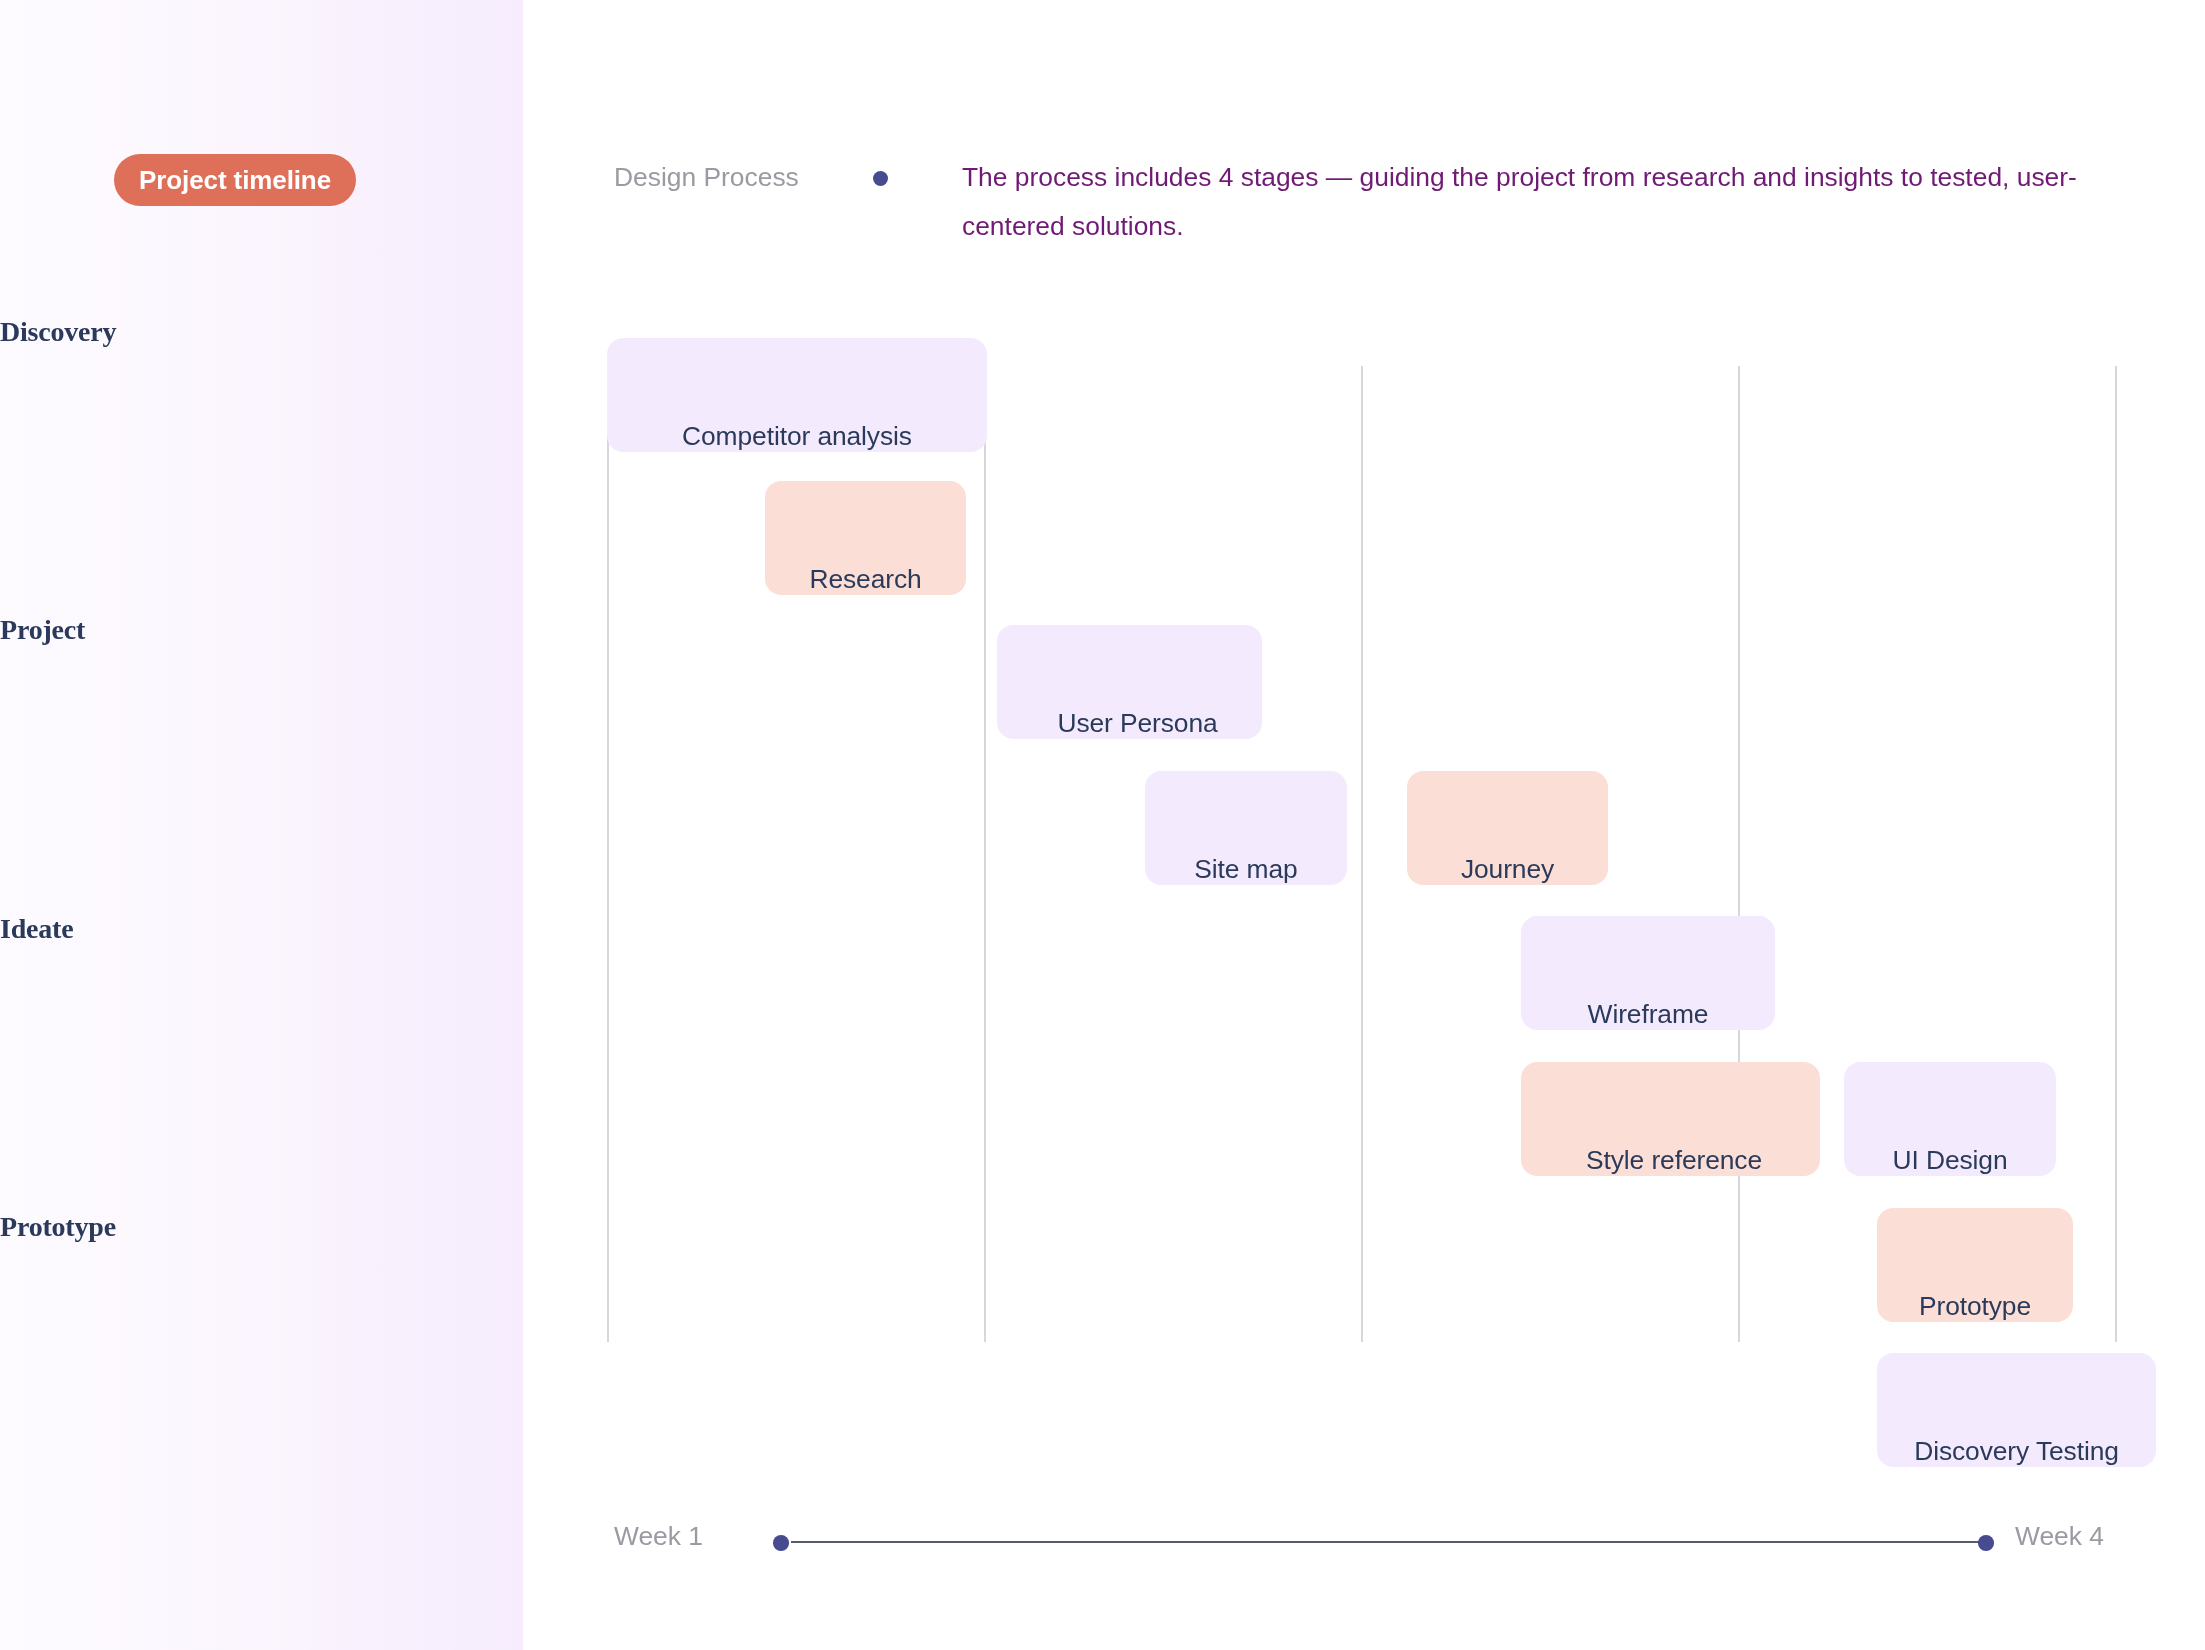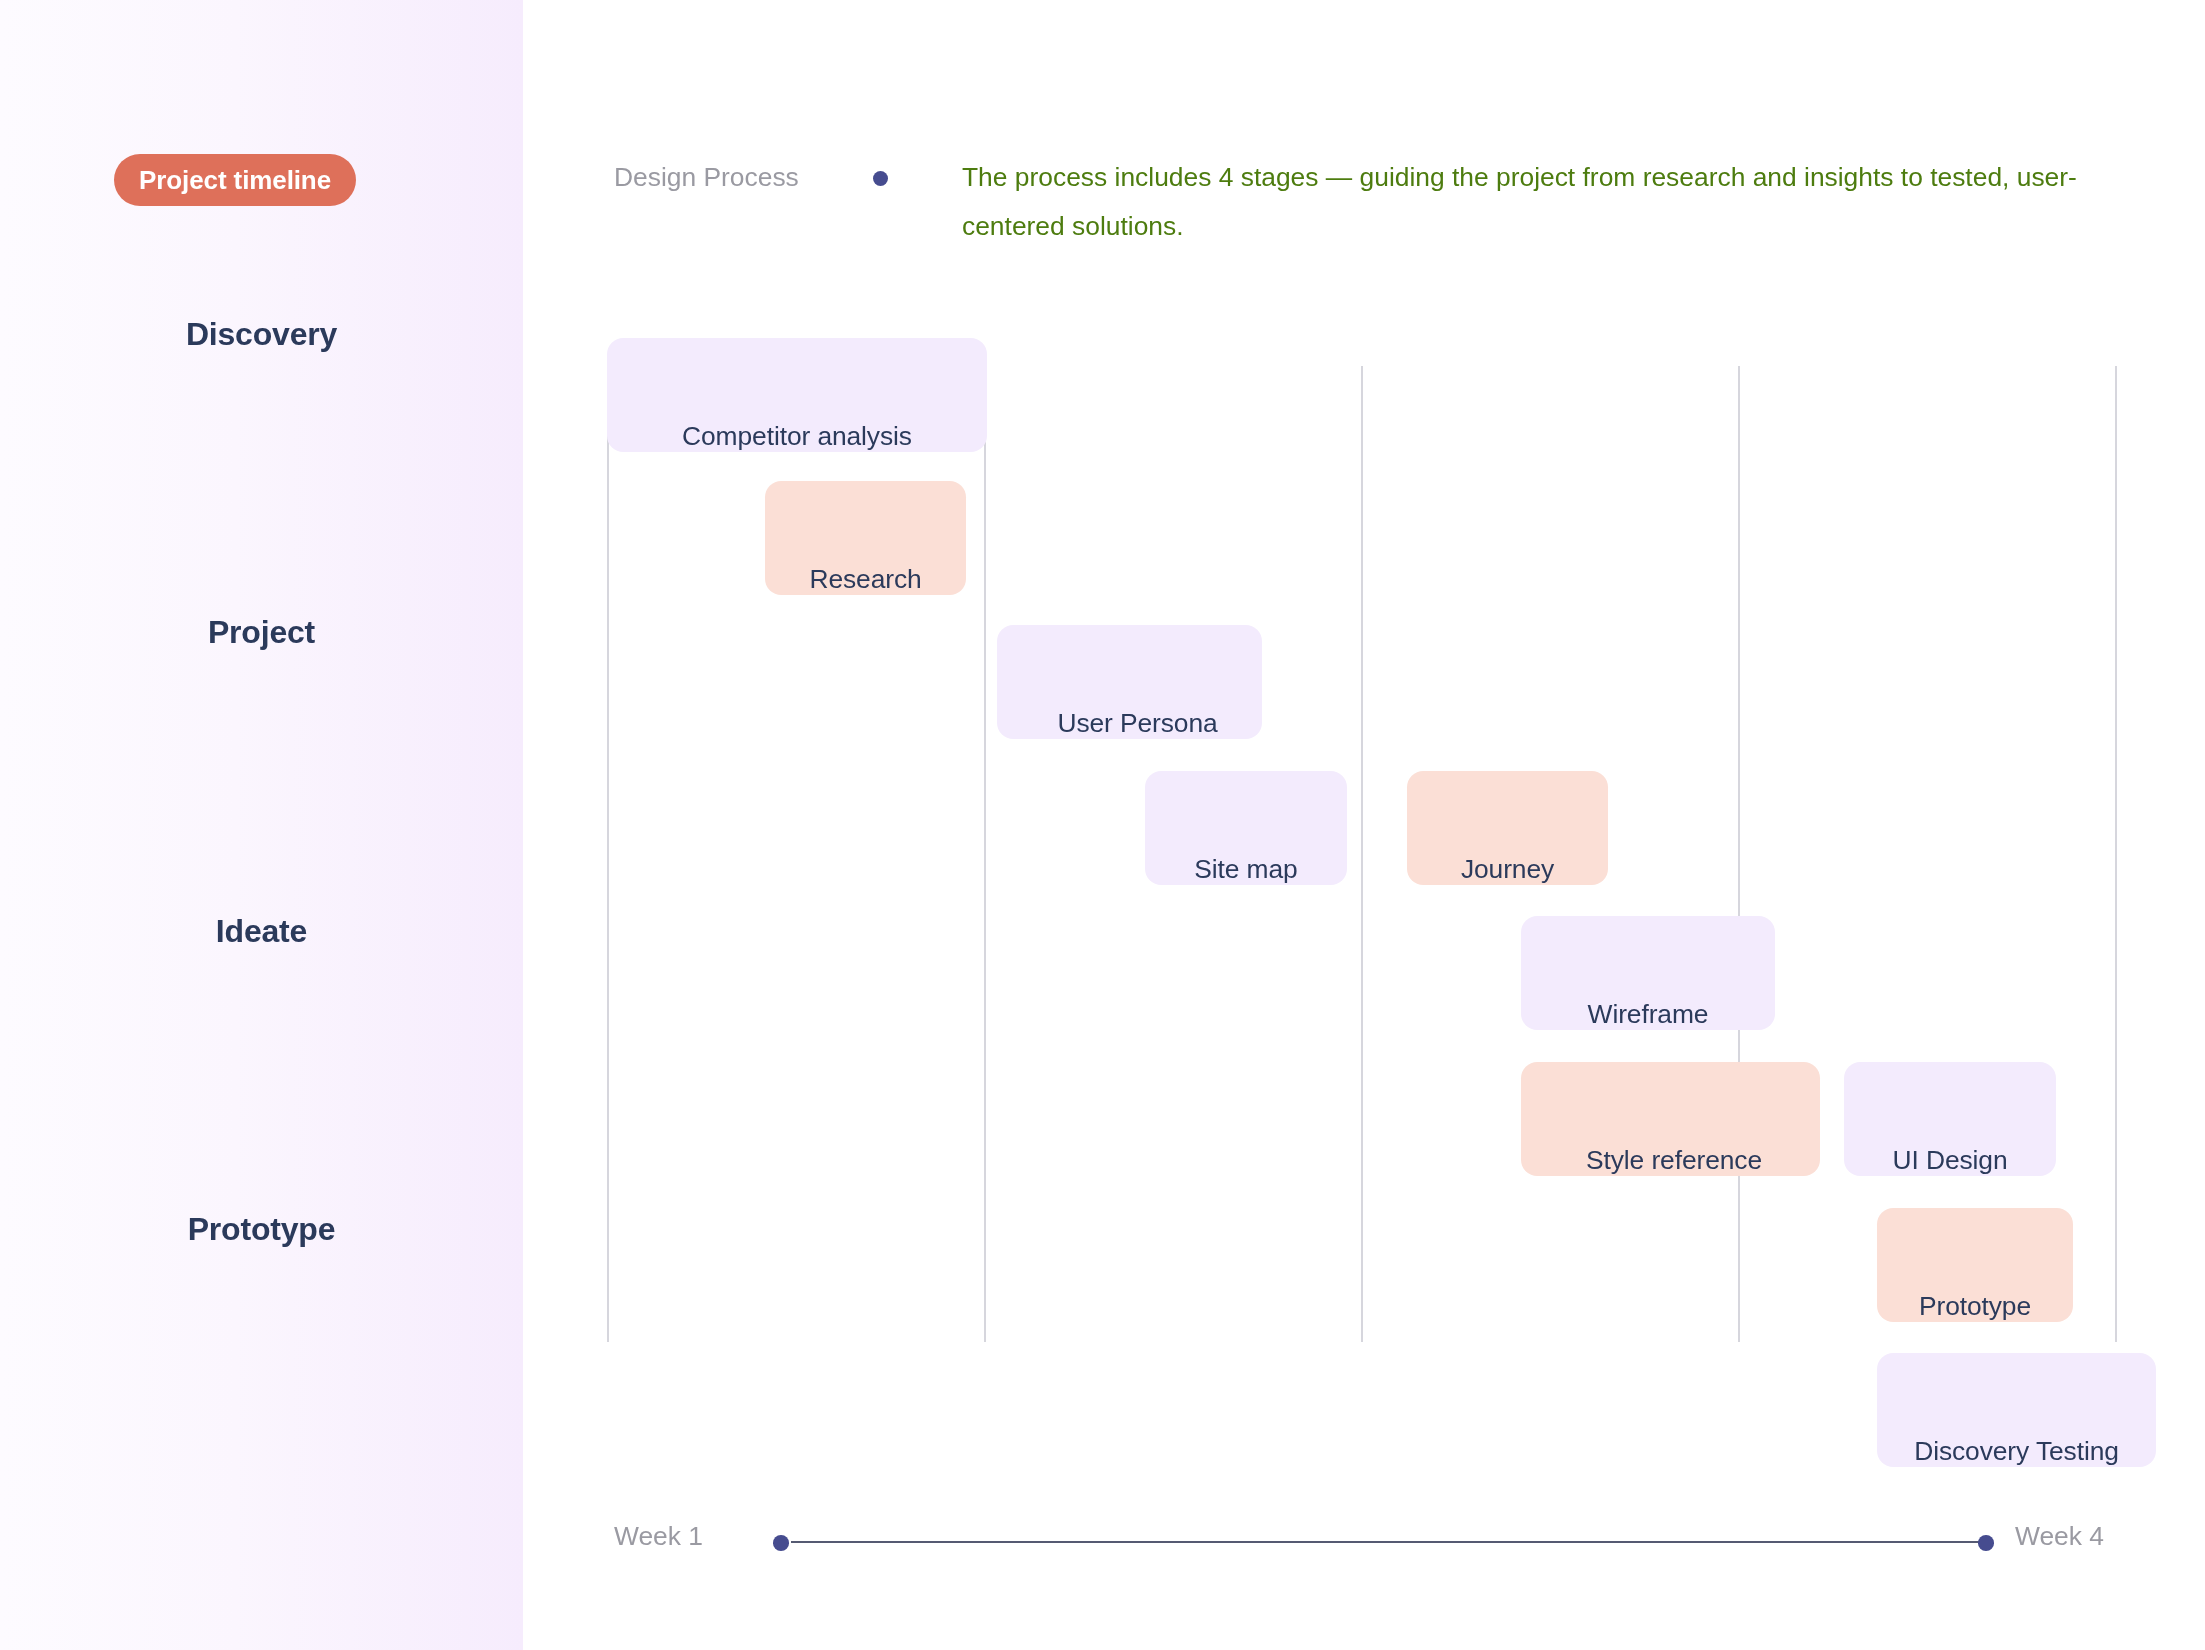--- a/index.html
+++ b/index.html
@@ -39,27 +39,28 @@
     background: #de705a;
     color: #ffffff;
     font-size: 26px;
     font-weight: 700;
     letter-spacing: -0.1px;
     white-space: nowrap;
   }
   .stage-label {
     position: absolute;
     color: #2b3a5b;
-    font-size: 32px;
+    font-size: 28px;
     font-weight: 700;
     letter-spacing: -0.2px;
     white-space: nowrap;
-    text-align: center;
+    text-align: left;
     width: 523px;
     left: 0;
+    font-family: Liberation Serif, serif;
   }
 
   
   #hdr-title {
     position: absolute;
     left: 614px;
     top: 162px;
     font-size: 26.4px;
     color: #9a9aa2;
     white-space: nowrap;
@@ -73,21 +74,21 @@
     border-radius: 50%;
     background: #464c8f;
   }
   #hdr-desc {
     position: absolute;
     left: 962px;
     top: 153px;
     width: 1182px;
     font-size: 26.4px;
     line-height: 49px;
-    color: #4d7c0f;
+    color: #701a75;
   }
 
   
   #chart {
     position: absolute;
     left: 0;
     top: 0;
     width: 2205px;
     height: 1651px;
   }

